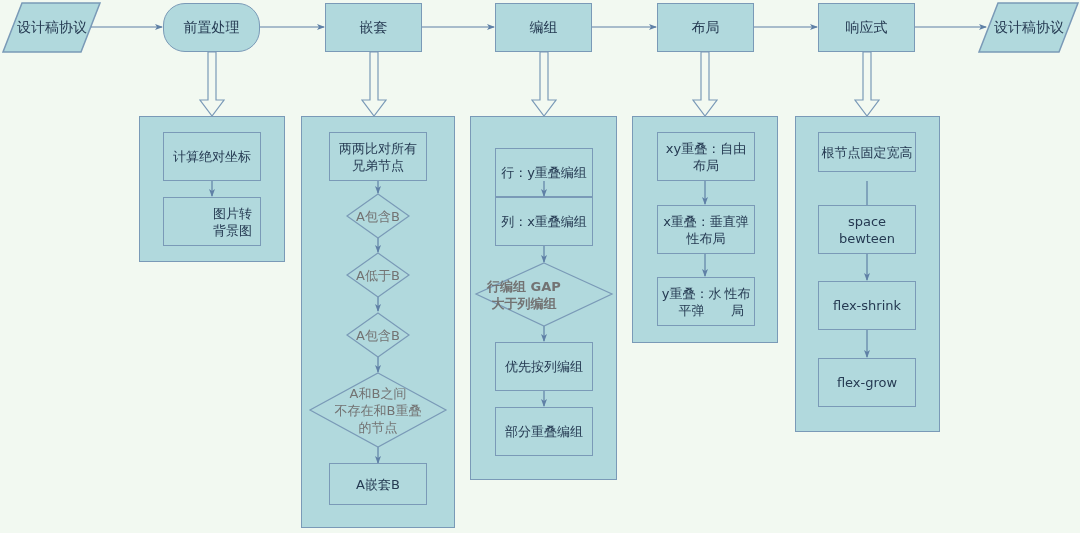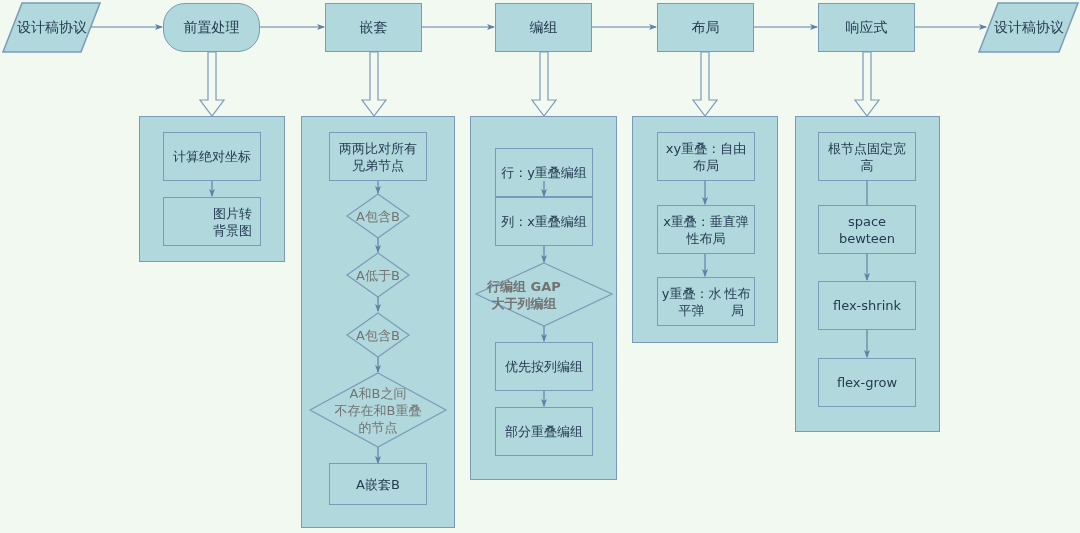--- a/index.html
+++ b/index.html
@@ -85,21 +85,21 @@
   <div class="inner" style="left:657px;top:205px;width:98px;height:49px;flex-direction:column;">
     <span>x重叠：垂直弹</span>
     <span>性布局</span>
   </div>
   <div class="inner" style="left:657px;top:277px;width:98px;height:49px;flex-direction:row;">
     <span>y重叠：水平弹</span>
     <span>性布局</span>
   </div>
 
   <div class="container" style="left:795px;top:116px;width:145px;height:316px;"></div>
-  <div class="inner" style="left:818px;top:132px;width:98px;height:49px;flex-direction:column;">
+  <div class="inner" style="left:818px;top:132px;width:98px;height:40px;">
     <span>根节点固定宽</span>
     <span>高</span>
   </div>
   <div class="inner" style="left:818px;top:205px;width:98px;height:49px;flex-direction:column;">
     <span>space</span>
     <span>bewteen</span>
   </div>
   <div class="inner" style="left:818px;top:281px;width:98px;height:49px;">flex-shrink</div>
   <div class="inner" style="left:818px;top:358px;width:98px;height:49px;">flex-grow</div>
 

